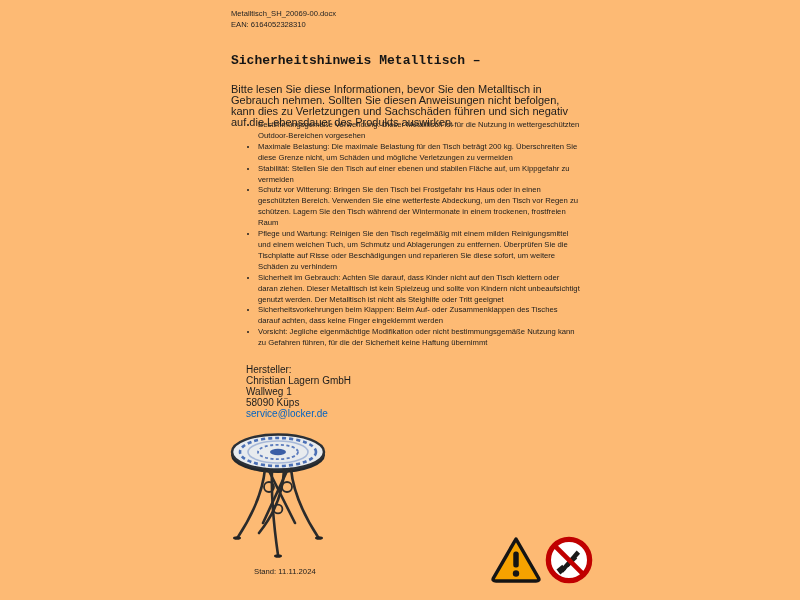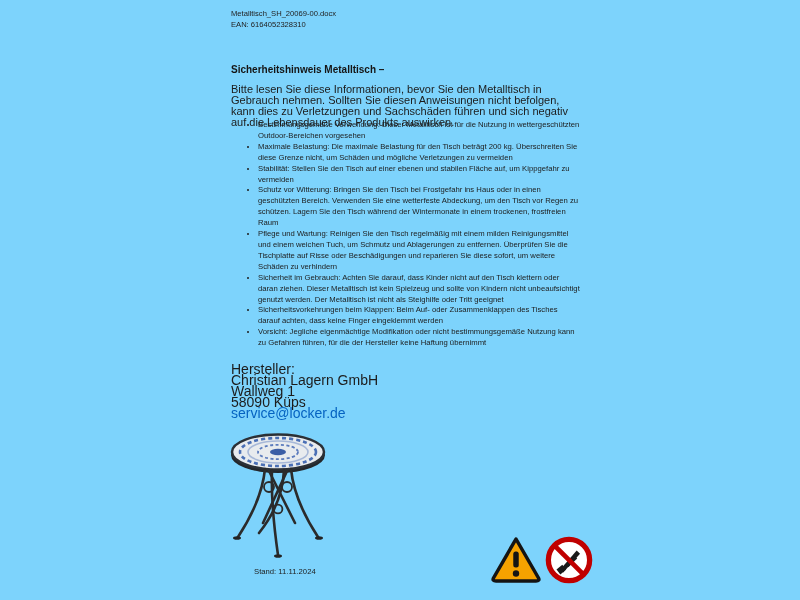--- a/index.html
+++ b/index.html
@@ -1,45 +1,45 @@
 <!DOCTYPE html>
 <html><head>
 <meta charset="utf-8">
 <style>
   html,body{margin:0;padding:0;background:#fff;}
   .page{
     position:relative;
     width:800px;height:600px;
-    background:#7dd3fc;
+    background:#fdba74;
     font-family:"Liberation Sans", sans-serif;
     color:#1c1c1c;
     overflow:hidden;
   }
   .doc-meta{
     position:absolute;left:231px;top:8px;
     font-size:7.6px;line-height:11px;color:#222;
   }
   .doc-title{
-    position:absolute;left:231px;top:63px;
-    font-size:10px;font-weight:bold;line-height:14px;color:#151515;
+    position:absolute;left:231px;top:54px;
+    font-size:13px;font-weight:bold;line-height:14px;color:#151515;font-family:Liberation Mono, monospace;
   }
   .intro{
     position:absolute;left:231px;top:84px;width:347px;
     font-size:11px;line-height:10.9px;
   }
   ul.bullets{
     position:absolute;left:244px;top:120px;width:322px;
     margin:0;padding:0 0 0 14px;
     font-size:7.7px;line-height:10.9px;
     list-style-type:disc;
   }
   ul.bullets li{margin:0;padding:0;}
   .manufacturer{
-    position:absolute;left:231px;top:364px;
-    font-size:14px;line-height:11px;
+    position:absolute;left:246px;top:364px;
+    font-size:10px;line-height:11px;
   }
   .manufacturer a{color:#0563C1;cursor:pointer;}
   .figure{
     position:absolute;left:225px;top:427px;width:106px;height:140px;
   }
   .stand{
     position:absolute;left:231px;top:567px;
     font-size:7.7px;
     padding-left:23px;
   }
@@ -63,21 +63,21 @@
   <div class="intro">Bitte lesen Sie diese Informationen, bevor Sie den Metalltisch in Gebrauch nehmen. Sollten Sie diesen Anweisungen nicht befolgen, kann dies zu Verletzungen und Sachschäden führen und sich negativ auf die Lebensdauer des Produkts auswirken.</div>
 
   <ul class="bullets">
     <li>Bestimmungsgemäße Verwendung: Dieser Metalltisch ist für die Nutzung in wettergeschützten Outdoor-Bereichen vorgesehen</li>
     <li>Maximale Belastung: Die maximale Belastung für den Tisch beträgt 200 kg. Überschreiten Sie diese Grenze nicht, um Schäden und mögliche Verletzungen zu vermeiden</li>
     <li>Stabilität: Stellen Sie den Tisch auf einer ebenen und stabilen Fläche auf, um Kippgefahr zu vermeiden</li>
     <li>Schutz vor Witterung: Bringen Sie den Tisch bei Frostgefahr ins Haus oder in einen geschützten Bereich. Verwenden Sie eine wetterfeste Abdeckung, um den Tisch vor Regen zu schützen. Lagern Sie den Tisch während der Wintermonate in einem trockenen, frostfreien Raum</li>
     <li>Pflege und Wartung: Reinigen Sie den Tisch regelmäßig mit einem milden Reinigungsmittel und einem weichen Tuch, um Schmutz und Ablagerungen zu entfernen. Überprüfen Sie die Tischplatte auf Risse oder Beschädigungen und reparieren Sie diese sofort, um weitere Schäden zu verhindern</li>
     <li>Sicherheit im Gebrauch: Achten Sie darauf, dass Kinder nicht auf den Tisch klettern oder daran ziehen. Dieser Metalltisch ist kein Spielzeug und sollte von Kindern nicht unbeaufsichtigt genutzt werden. Der Metalltisch ist nicht als Steighilfe oder Tritt geeignet</li>
     <li>Sicherheitsvorkehrungen beim Klappen: Beim Auf- oder Zusammenklappen des Tisches darauf achten, dass keine Finger eingeklemmt werden</li>
-    <li>Vorsicht: Jegliche eigenmächtige Modifikation oder nicht bestimmungsgemäße Nutzung kann zu Gefahren führen, für die der Hersteller keine Haftung übernimmt</li>
+    <li>Vorsicht: Jegliche eigenmächtige Modifikation oder nicht bestimmungsgemäße Nutzung kann zu Gefahren führen, für die der Sicherheit keine Haftung übernimmt</li>
   </ul>
 
   <div class="manufacturer">
     <div>Hersteller:</div>
     <div>Christian Lagern GmbH</div>
     <div>Wallweg 1</div>
     <div>58090 Küps</div>
     <div><a>service@locker.de</a></div>
   </div>
 

